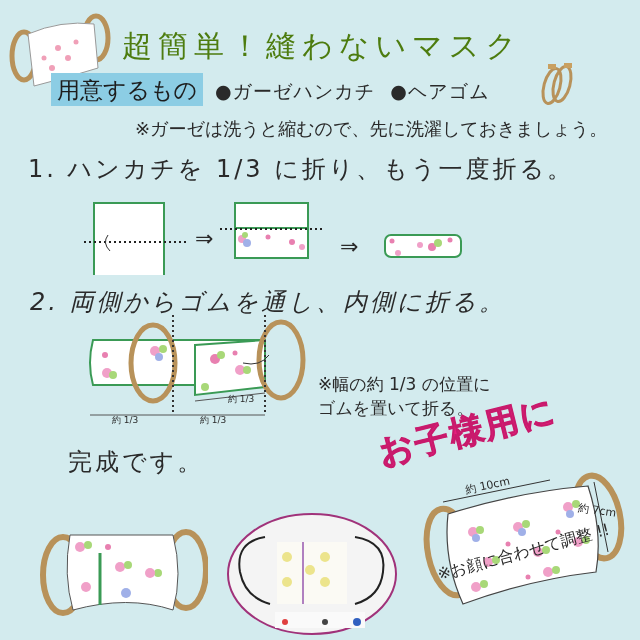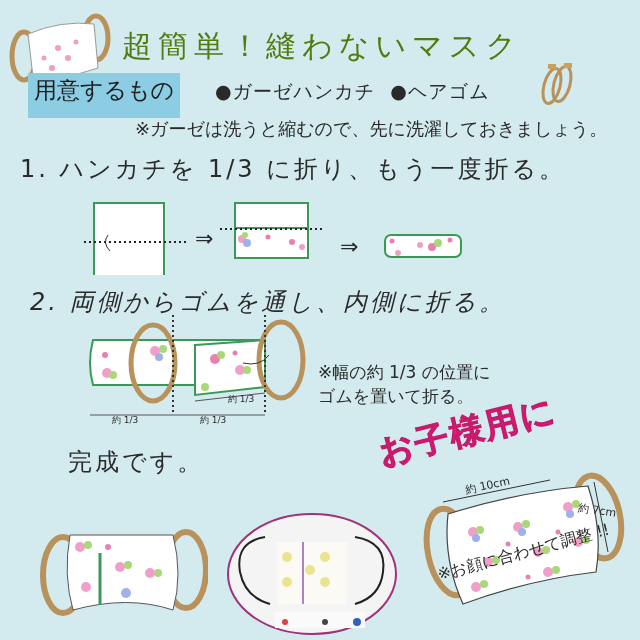--- a/index.html
+++ b/index.html
@@ -1,27 +1,27 @@
 <!DOCTYPE html>
 <html><head>
   <meta charset="utf-8">
   <style>
     html, body { margin:0; padding:0; }
     body { width:640px; height:640px; background:#d3ebee; position:relative; overflow:hidden;
       font-family:"DejaVu Sans", sans-serif; color:#2a2a2a; }
     .abs { position:absolute; }
     .title { left:122px; top:26px; font-size:30px; letter-spacing:6px; font-weight:normal; color:#4d7c0f; }
-    .prep-label { left:28px; top:73px; background:#8ccde4; padding:2px 6px 12px 6px; font-size:23px; color:#1d1d1d; }
+    .prep-label { left:51px; top:73px; background:#8ccde4; padding:2px 6px 0 6px; font-size:23px; color:#1d1d1d; }
     .prep-items { left:215px; top:79px; font-size:19px; letter-spacing:1px; }
     .note1 { left:135px; top:117px; font-size:18px; }
     .step { font-size:24px; letter-spacing:3px; }
-    .step1 { left:20px; top:153px; }
+    .step1 { left:28px; top:153px; }
     .step2 { left:30px; top:286px;font-style:italic; }
     .step3 { left:30px; top:445px; line-height:34px; }
-    .note2 { left:318px; top:360px; font-size:17px; line-height:24px; }
+    .note2 { left:318px; top:372px; font-size:17px; line-height:24px; }
     .kids { left:385px; top:430px; font-size:34px; font-weight:bold; color:#e6207d;
       transform:rotate(-14deg); transform-origin:left bottom; letter-spacing:2px;
       -webkit-text-stroke:1px #c81a6c; }
     .note3 { left:438px; top:565px; font-size:16px; transform:rotate(-15deg); transform-origin:left center; }
     .arrow { font-size:22px; }
     svg { position:absolute; }
   </style>
 </head>
 <body>
 

